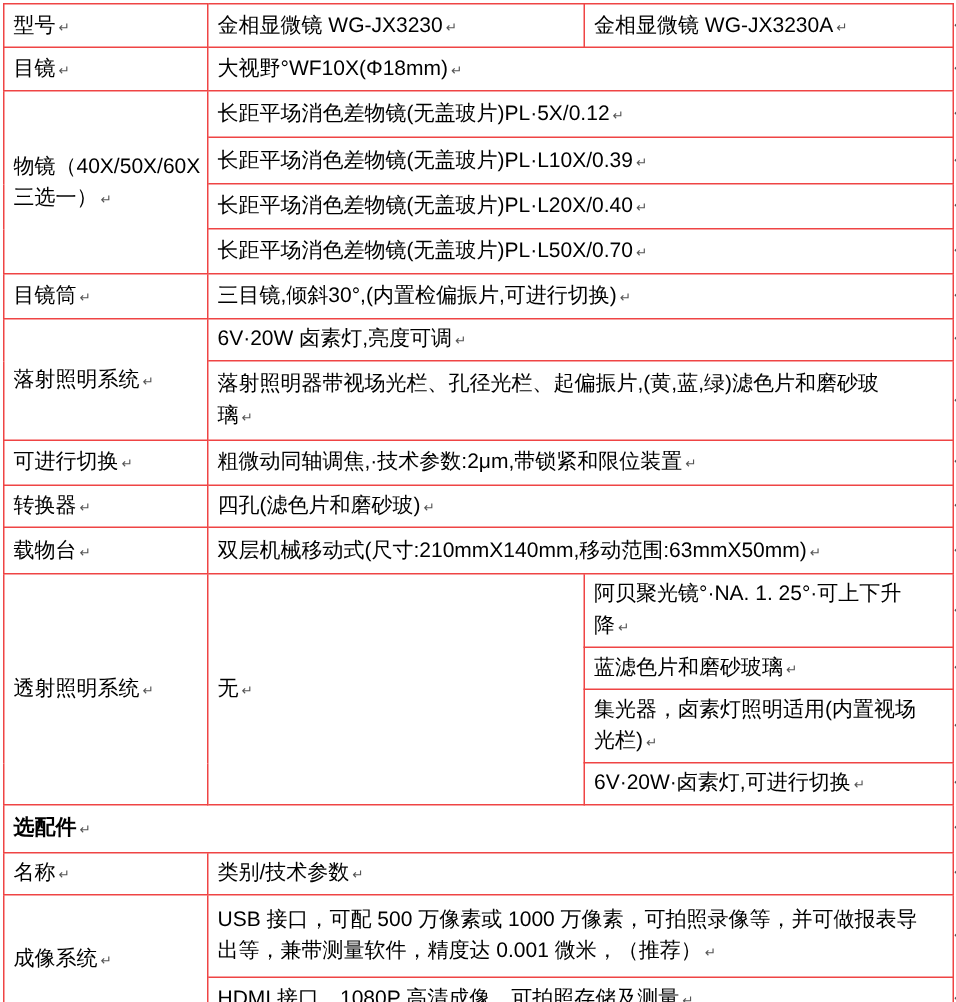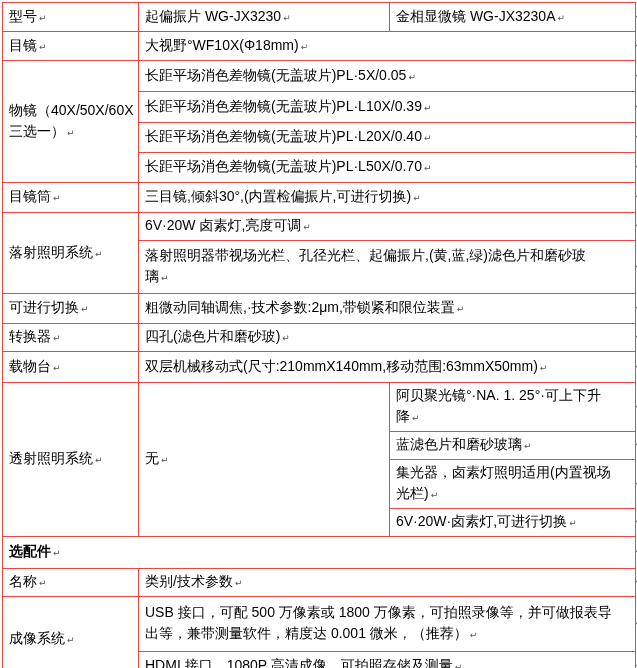--- a/index.html
+++ b/index.html
@@ -32,31 +32,31 @@
 <div id="table-wrap">
 <table class="spec" id="spec-table">
   <colgroup>
     <col style="width:136px">
         <col style="width:251px">
         <col style="width:246px">
   </colgroup>
   <tbody>
     <tr style="height:29px">
       <td><span class="t">型号</span><span class="pm">↵</span></td>
-      <td><span class="t">起偏振片 WG-JX3230</span><span class="pm">↵</span></td>
+      <td><span class="t">金相显微镜 WG-JX3230</span><span class="pm">↵</span></td>
       <td><span class="t">金相显微镜 WG-JX3230A</span><span class="pm">↵</span></td>
     </tr>
     <tr style="height:29px">
       <td><span class="t">目镜</span><span class="pm">↵</span></td>
       <td colspan="2"><span class="t">大视野°WF10X(Φ18mm)</span><span class="pm">↵</span></td>
     </tr>
     <tr style="height:31px">
       <td rowspan="4"><span class="t">物镜（40X/50X/60X
 三选一）</span><span class="pm">↵</span></td>
-      <td colspan="2"><span class="t">长距平场消色差物镜(无盖玻片)PL·5X/0.05</span><span class="pm">↵</span></td>
+      <td colspan="2"><span class="t">长距平场消色差物镜(无盖玻片)PL·5X/0.12</span><span class="pm">↵</span></td>
     </tr>
     <tr style="height:31px">
       <td colspan="2"><span class="t">长距平场消色差物镜(无盖玻片)PL·L10X/0.39</span><span class="pm">↵</span></td>
     </tr>
     <tr style="height:30px">
       <td colspan="2"><span class="t">长距平场消色差物镜(无盖玻片)PL·L20X/0.40</span><span class="pm">↵</span></td>
     </tr>
     <tr style="height:30px">
       <td colspan="2"><span class="t">长距平场消色差物镜(无盖玻片)PL·L50X/0.70</span><span class="pm">↵</span></td>
     </tr>
@@ -102,21 +102,21 @@
     </tr>
     <tr style="height:32px">
       <td colspan="3" class="bold"><span class="t">选配件</span><span class="pm">↵</span></td>
     </tr>
     <tr style="height:27px">
       <td><span class="t">名称</span><span class="pm">↵</span></td>
       <td colspan="2"><span class="t">类别/技术参数</span><span class="pm">↵</span></td>
     </tr>
     <tr style="height:55px">
       <td rowspan="2"><span class="t">成像系统</span><span class="pm">↵</span></td>
-      <td colspan="2"><span class="t">USB 接口，可配 500 万像素或 1800 万像素，可拍照录像等，并可做报表导
+      <td colspan="2"><span class="t">USB 接口，可配 500 万像素或 1000 万像素，可拍照录像等，并可做报表导
 出等，兼带测量软件，精度达 0.001 微米，（推荐）</span><span class="pm">↵</span></td>
     </tr>
     <tr style="height:30px">
       <td colspan="2"><span class="t">HDMI 接口，1080P 高清成像，可拍照存储及测量</span><span class="pm">↵</span></td>
     </tr>
   </tbody>
 </table>
 <span class="rowmark" style="top: 10.5px;">↵</span>
     <span class="rowmark" style="top: 39.5px;">↵</span>
     <span class="rowmark" style="top: 69.5px;">↵</span>

